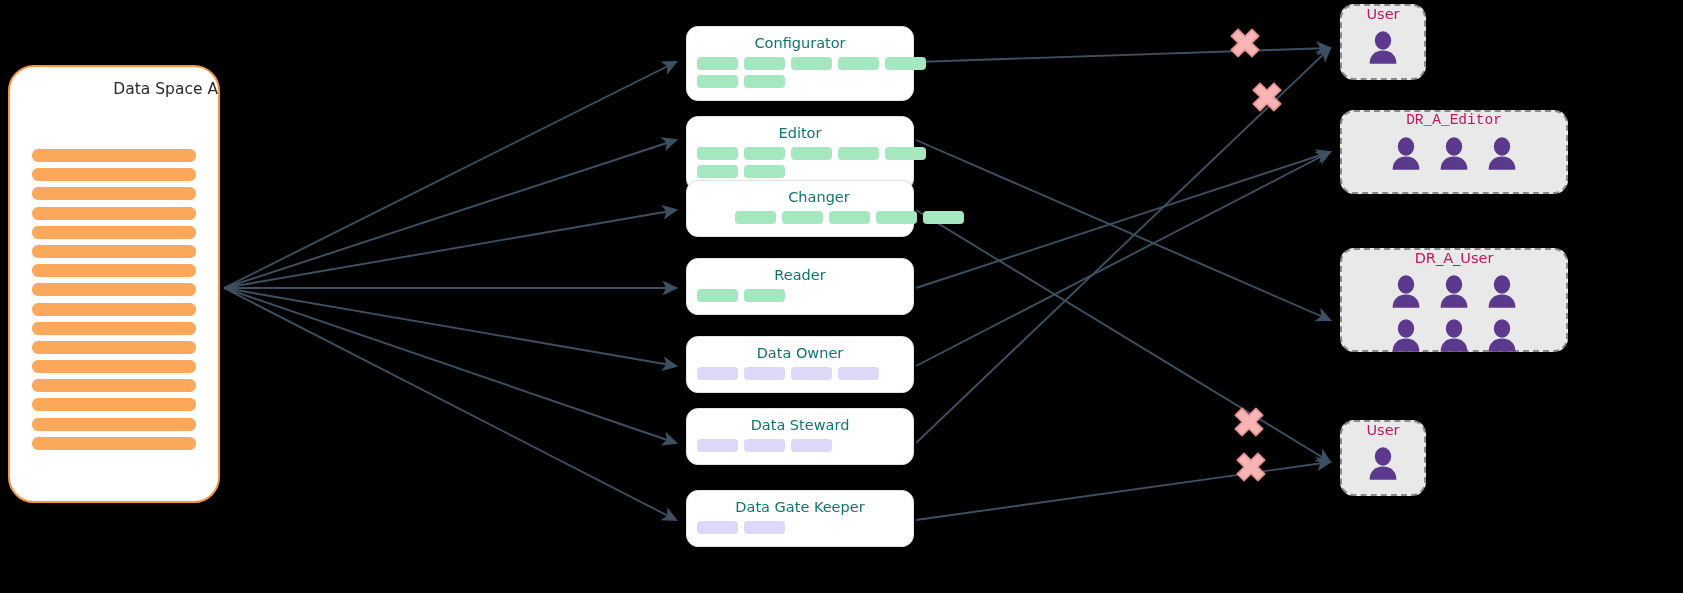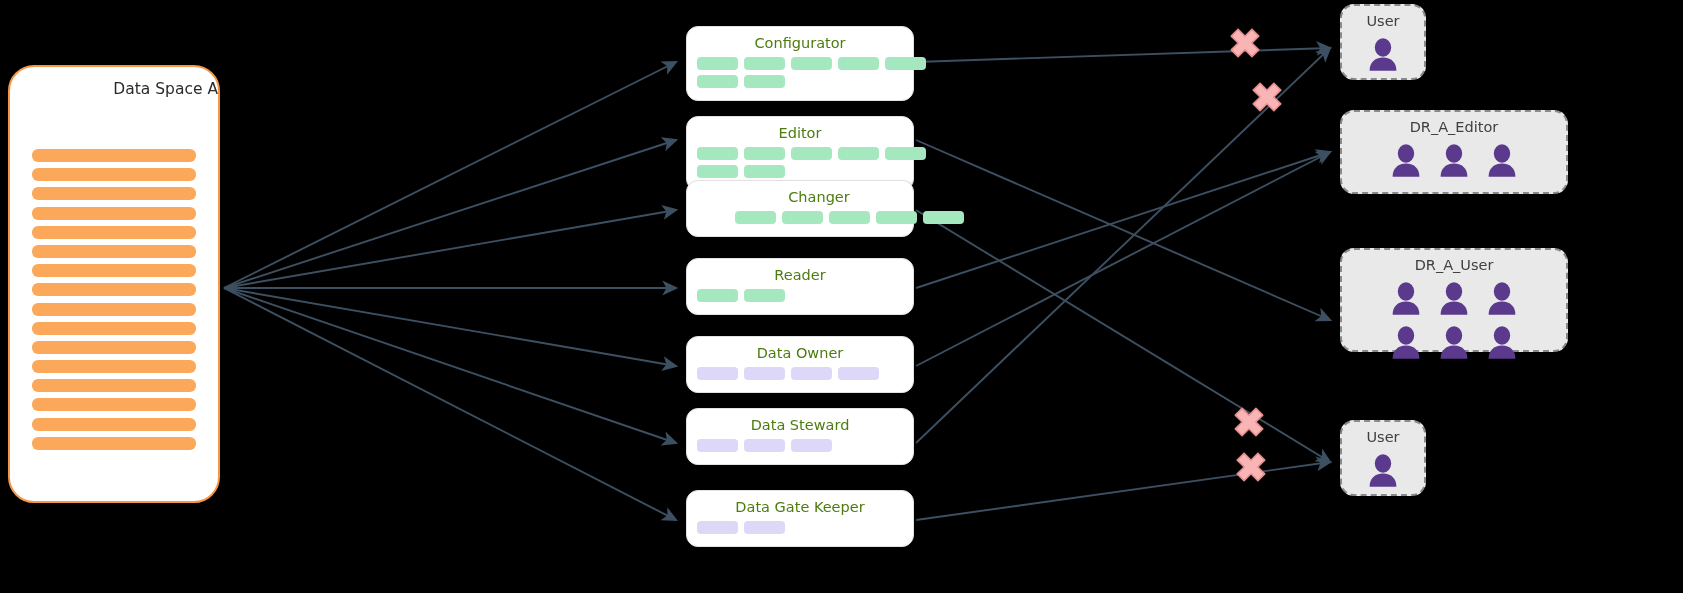--- a/index.html
+++ b/index.html
@@ -24,37 +24,37 @@
   .ds-bar{height:13px;background:#fca85a;border-radius:6px;}
 
   
   .card{
     position:absolute;left:686px;width:228px;
     background:#ffffff;border:1px solid #e2e2e2;border-radius:12px;
     box-shadow:2px 3px 4px rgba(0,0,0,.35);
     box-sizing:border-box;padding:8px 10px 12px 10px;
   }
   .card .c-title{
-    text-align:center;font-size:14.5px;color:#4d7c0f;margin-bottom:6px;
+    text-align:center;font-size:14.5px;color:#0f766e;margin-bottom:6px;
     white-space:nowrap;
   }
   .chip-rows{display:flex;flex-direction:column;gap:5px;}
   .chip-row{display:flex;gap:6px;}
   .chip{height:13px;flex:0 0 41px;border-radius:4px;}
   .chip.green{background:#a5e8c0;}
   .chip.purple{background:#ddd8f7;}
 
   
   .group{
     position:absolute;background:#e9e9e9;border:2px dashed #8a8a8a;
     border-radius:14px;box-sizing:border-box;
     box-shadow:2px 3px 5px rgba(0,0,0,.35);
     display:flex;flex-direction:column;align-items:center;
   }
-  .group .g-title{font-size:14.5px;color:#404040;margin-top:7px;white-space:nowrap;}
+  .group .g-title{font-size:14.5px;color:#be185d;margin-top:0;white-space:nowrap;}
   .people{display:flex;flex-wrap:wrap;justify-content:center;align-items:center;
           margin-top:4px;}
   .person{width:48px;height:44px;display:flex;align-items:center;justify-content:center;}
   .person svg{display:block;}
 
   
   .xmark{position:absolute;width:34px;height:34px;}
   .xmark svg{display:block;}
 </style>
 </head>
@@ -201,21 +201,21 @@
         <div class="g-title">User</div>
         <div class="people" style="width: 52px;">
           <div class="person">
             <svg width="34" height="36" viewBox="0 0 34 36">
               <ellipse cx="17" cy="10.5" rx="8.2" ry="9.2" fill="#5b3a8e"></ellipse>
               <path d="M17 20.5c-8.4 0-13.4 5.4-13.4 13.2h26.8C30.4 25.9 25.4 20.5 17 20.5Z" fill="#5b3a8e"></path>
             </svg>
           </div>
         </div>
       </div>
-      <div class="group" style="left: 1340px; top: 110px; width: 228px; height: 84px;">
+      <div class="group" style="left: 1340px; top: 110px; width: 228px; height: 84px; font-family: Liberation Mono, monospace;">
         <div class="g-title">DR_A_Editor</div>
         <div class="people" style="width: 156px;">
           <div class="person">
             <svg width="34" height="36" viewBox="0 0 34 36">
               <ellipse cx="17" cy="10.5" rx="8.2" ry="9.2" fill="#5b3a8e"></ellipse>
               <path d="M17 20.5c-8.4 0-13.4 5.4-13.4 13.2h26.8C30.4 25.9 25.4 20.5 17 20.5Z" fill="#5b3a8e"></path>
             </svg>
           </div>
           <div class="person">
             <svg width="34" height="36" viewBox="0 0 34 36">

